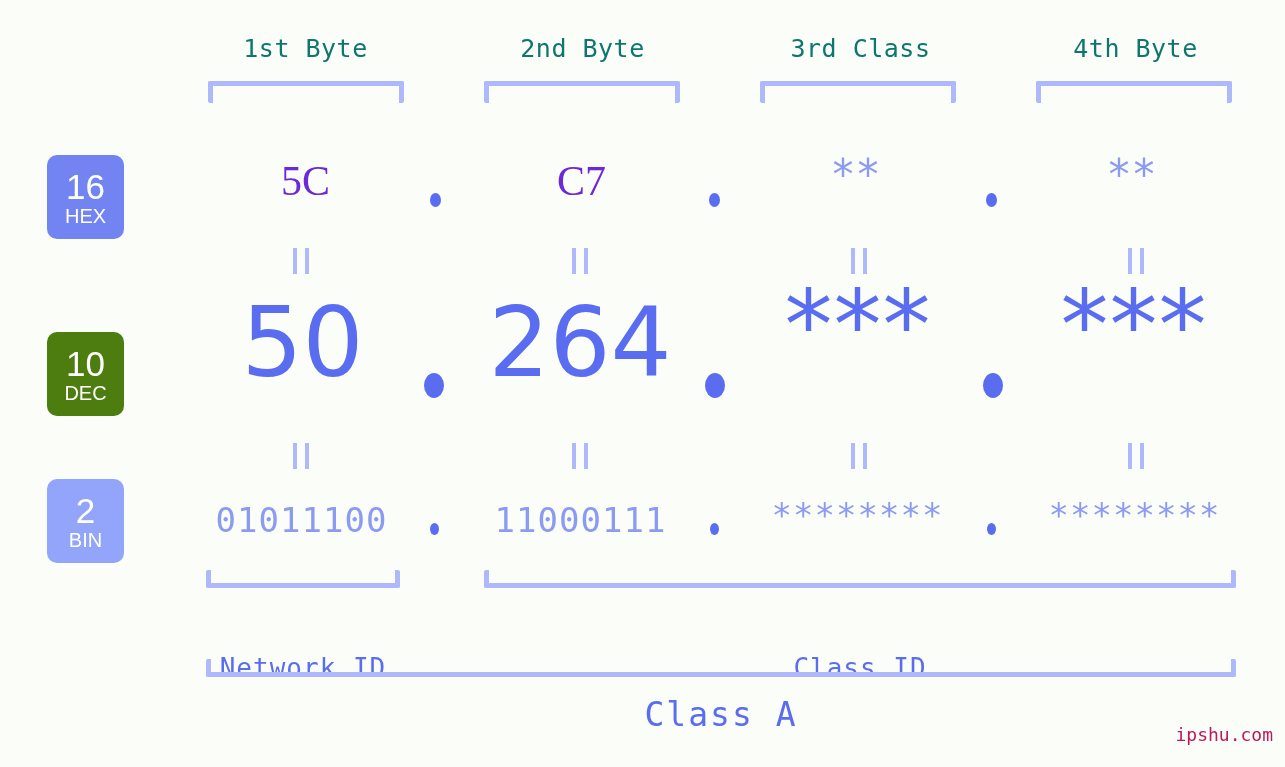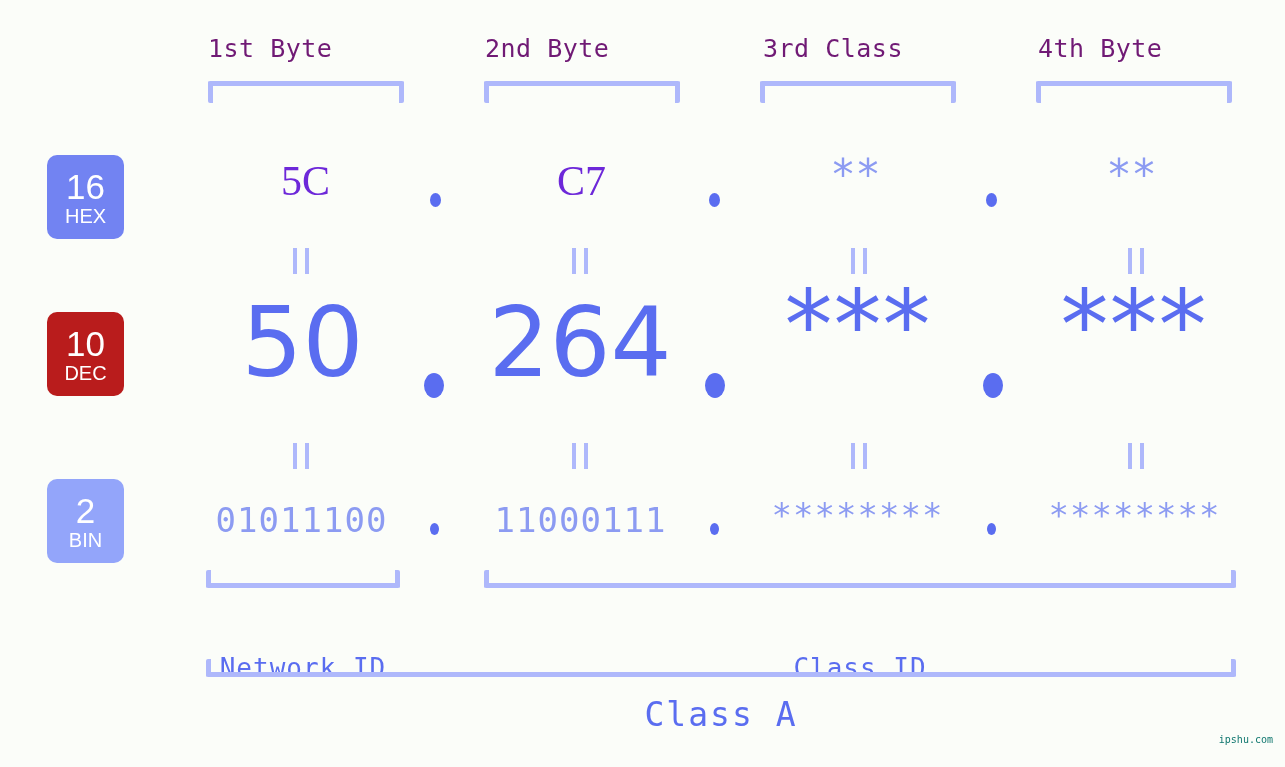--- a/index.html
+++ b/index.html
@@ -19,22 +19,22 @@
     background: #fbfdf9;
   }
 
   
   .byte-label {
     position: absolute;
     top: 34px;
     font-family: "DejaVu Sans Mono", monospace;
     font-size: 25px;
     letter-spacing: 0.5px;
-    color: #701a75;
-    text-align: left;
+    color: #0f766e;
+    text-align: center;
     white-space: nowrap;
   }
 
   
   .bracket-top {
     position: absolute;
     height: 22px;
     border-top: 5px solid #aeb8fb;
     border-left: 5px solid #aeb8fb;
     border-right: 5px solid #aeb8fb;
@@ -189,22 +189,22 @@
     text-align: center;
     white-space: nowrap;
     letter-spacing: 2px;
   }
 
   .watermark {
     position: absolute;
     right: 12px;
     bottom: 22px;
     font-family: "DejaVu Sans Mono", monospace;
-    font-size: 10px;
-    color: #0f766e;
+    font-size: 18px;
+    color: #be185d;
     letter-spacing: 0px;
   }
 </style>
 </head>
 <body>
 
 <div id="stage">
 
   <div class="byte-label" style="left:208px; width:195px;">1st Byte</div>
   <div class="byte-label" style="left:485px; width:195px;">2nd Byte</div>
@@ -214,21 +214,21 @@
   <div class="bracket-top" style="left:208px; top:81px; width:196px;"></div>
   <div class="bracket-top" style="left:484px; top:81px; width:196px;"></div>
   <div class="bracket-top" style="left:760px; top:81px; width:196px;"></div>
   <div class="bracket-top" style="left:1036px; top:81px; width:196px;"></div>
 
   <div class="badge" style="top:155px; background:#7283f2;">
     <div class="num">16</div>
     <div class="unit">HEX</div>
   </div>
 
-  <div class="badge" style="top:312px; background:#b91c1c;">
+  <div class="badge" style="top:332px; background:#4d7c0f;">
     <div class="num">10</div>
     <div class="unit">DEC</div>
   </div>
 
   <div class="badge" style="top:479px; background:#93a5fa;">
     <div class="num">2</div>
     <div class="unit">BIN</div>
   </div>
 
   <div class="cell hex-val" style="left:208px; width:195px;">5C</div>

